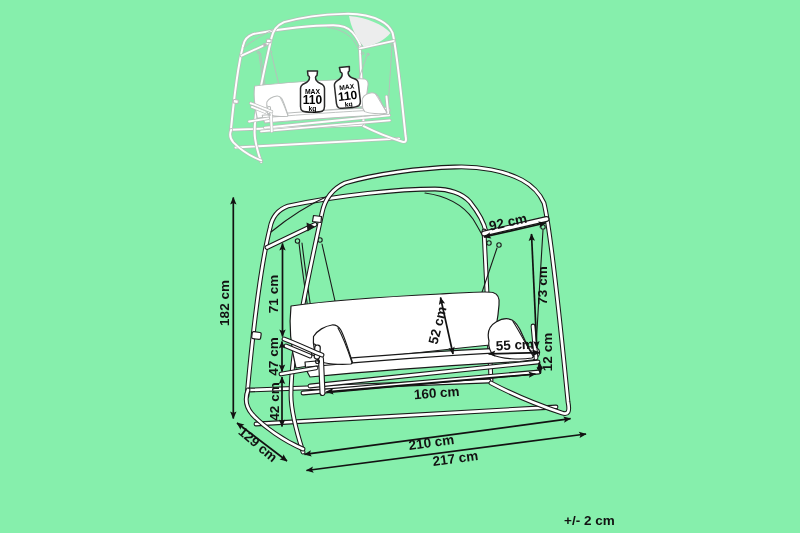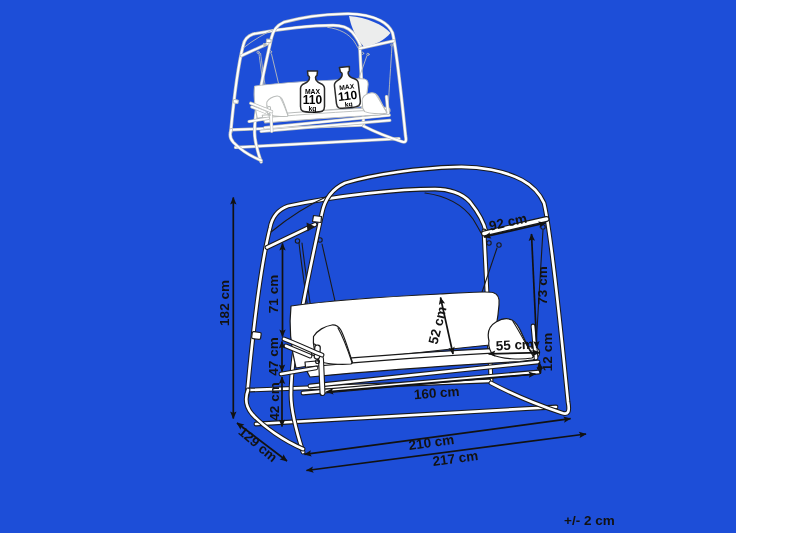--- a/index.html
+++ b/index.html
@@ -1,16 +1,16 @@
 <!DOCTYPE html>
 <html><head>
 <meta charset="utf-8">
 <style>
   html,body{margin:0;padding:0;background:#fff;}
-  .stage{position:relative;width:736px;height:533px;background:#1d4ed8;overflow:hidden;
+  .stage{position:relative;width:800px;height:533px;background:#86efac;overflow:hidden;
          font-family:"Liberation Sans",sans-serif;}
   svg{position:absolute;left:0;top:0;}
   .tub{fill:none;stroke:var(--ink,#1a1a1a);stroke-width:var(--tw1,4.8px);stroke-linecap:round;}
   .tin{fill:none;stroke:#fff;stroke-width:var(--tw2,2.7px);stroke-linecap:round;}
   .ln{fill:none;stroke:var(--ink,#1a1a1a);stroke-width:var(--lw,1.1px);stroke-linecap:round;}
   .sw{fill:#fff;stroke:var(--ink,#1a1a1a);stroke-width:var(--sw,1.2px);stroke-linejoin:round;}
   .dim{stroke:#121212;stroke-width:1.7;}
   .lbl{font:bold 13.5px "Liberation Sans",sans-serif;fill:#121212;}
 </style>
 </head>

